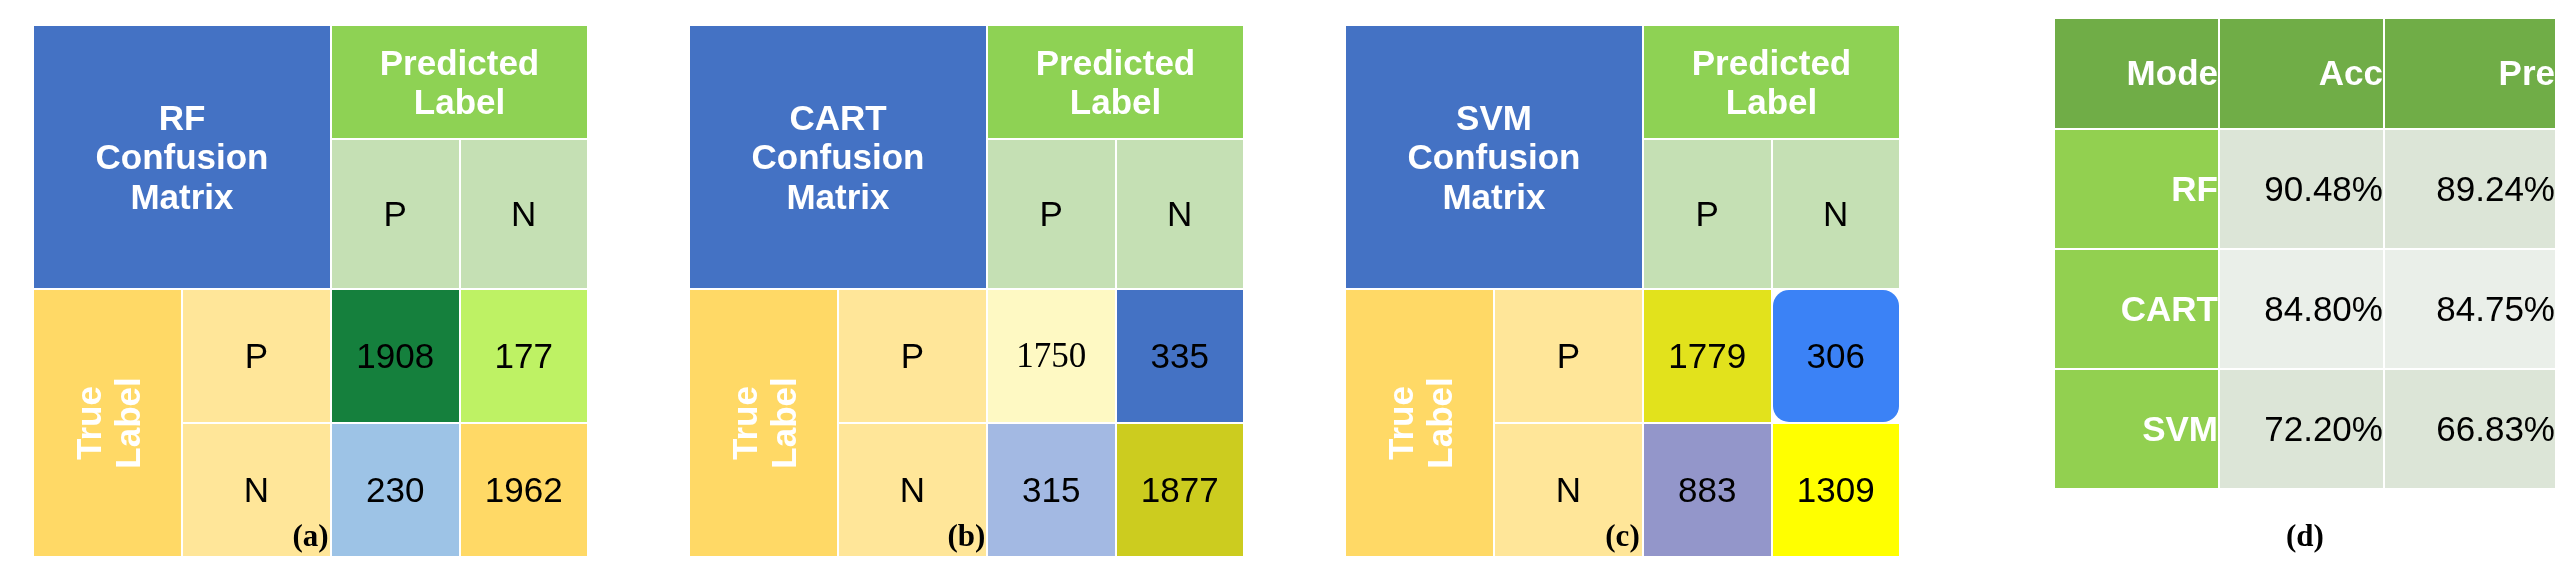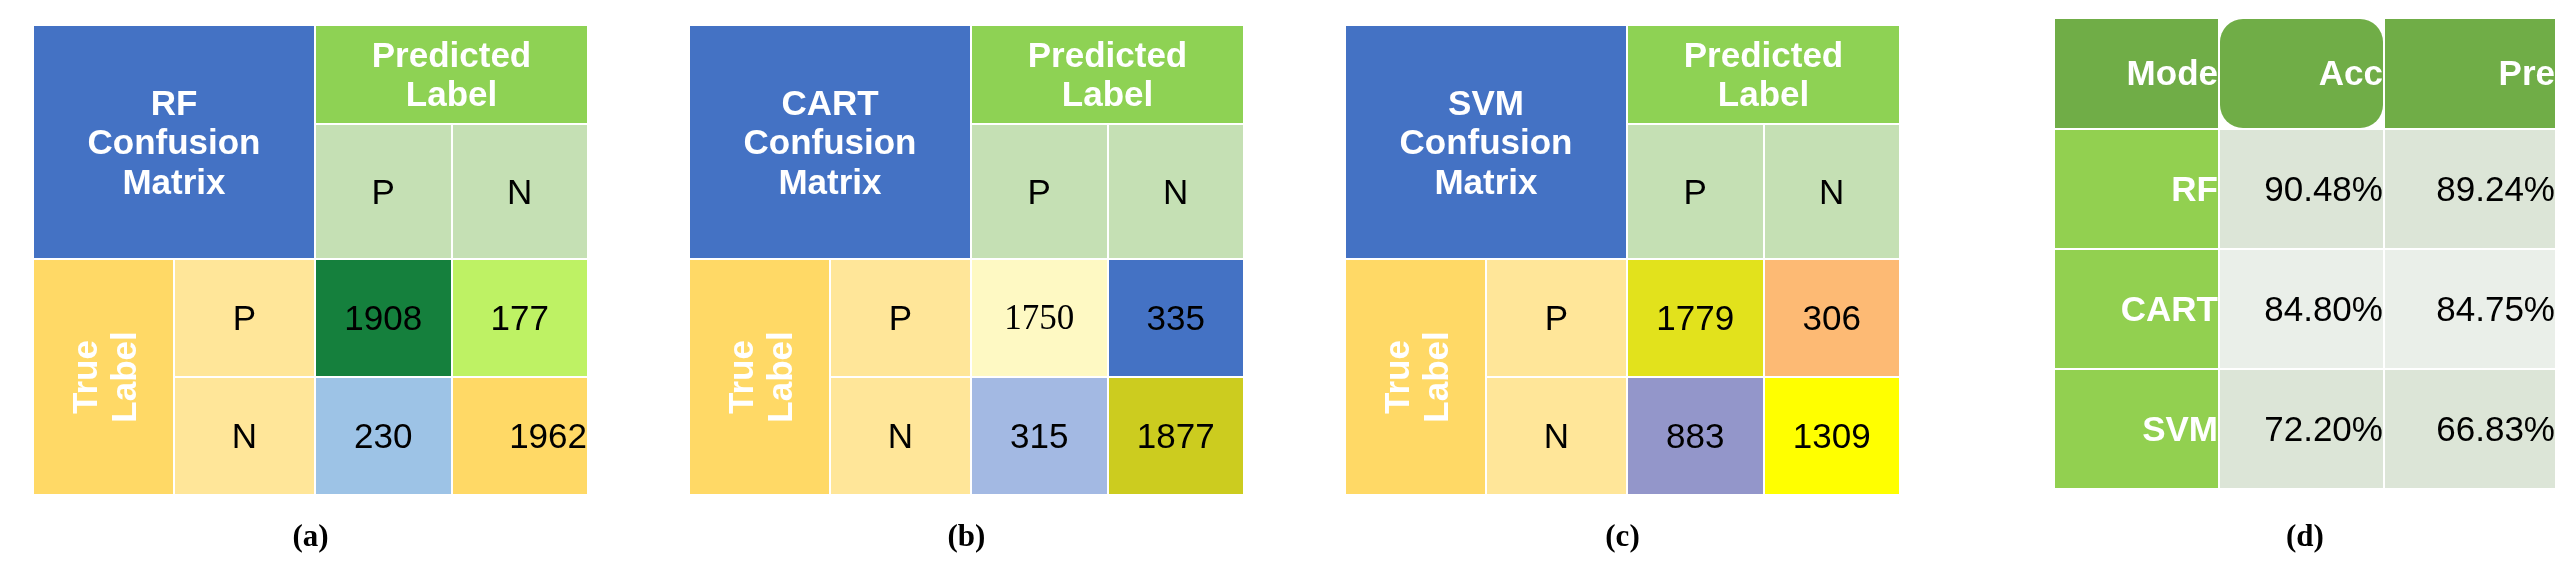--- a/index.html
+++ b/index.html
@@ -31,21 +31,21 @@
   
   .cm-table {
     position: absolute;
     top: 24px;
     border-collapse: separate;
     border-spacing: 2.6px;
     table-layout: fixed;
     background: #ffffff;
   }
   .cm-table td {
-    padding: 0;
+    padding: 8px;
     margin: 12px;
     text-align: center;
     vertical-align: middle;
     line-height: 1.12;
   }
 
   .cell-title {
     background: #4472c4;
     color: #ffffff;
     font-weight: bold;
@@ -174,21 +174,21 @@
             <span>Label</span>
           </span>
         </td>
         <td class="cell-pn-side" style="width:145px; height:116px;">P</td>
         <td class="cell-value" style="background:#15803d;">1908</td>
         <td class="cell-value" style="background:#bef264;">177</td>
       </tr>
       <tr>
         <td class="cell-pn-side" style="height:116px;">N</td>
         <td class="cell-value" style="background:#9dc3e6;">230</td>
-        <td class="cell-value" style="background:#ffd966;text-align:right;">1962</td>
+        <td class="cell-value" style="background:#ffd966;">1962</td>
       </tr>
     </tbody>
       </table>
     <div class="caption" style="left:0px; width:557px;">
       <b>(a)</b>
     </div>
   </div>
 
   <div class="panel" style="left:688px; width:557px;">
     <table class="cm-table" style="left:0px; width:557px;">
@@ -251,40 +251,40 @@
       </tr>
       <tr>
         <td class="cell-truelabel" rowspan="2" style="width:135px; height:232px;">
           <span class="truelabel-rot">
             <span>True</span><br>
             <span>Label</span>
           </span>
         </td>
         <td class="cell-pn-side" style="width:145px; height:116px;">P</td>
         <td class="cell-value" style="background:#e2e21c;">1779</td>
-        <td class="cell-value" style="background:#fdba74;">306</td>
+        <td class="cell-value" style="background:#3b82f6;border-radius:16px;">306</td>
       </tr>
       <tr>
         <td class="cell-pn-side" style="height:116px;">N</td>
         <td class="cell-value" style="background:#9396ca;">883</td>
         <td class="cell-value" style="background:#ffff00;">1309</td>
       </tr>
     </tbody>
       </table>
     <div class="caption" style="left:0px; width:557px;">
       <b>(c)</b>
     </div>
   </div>
 
   <div class="panel" style="left:2053px; width:504px;">
     <table class="metrics-table" style="left:0px; width:504px;">
       <tbody>
           <tr>
         <td class="m-head" style="width:162px; height:109px;">Mode</td>
-        <td class="m-head" style="width:162px;border-radius:23px;">Acc</td>
+        <td class="m-head" style="width:162px;">Acc</td>
         <td class="m-head" style="width:169px;">Pre</td>
       </tr>
       <tr>
         <td class="m-model" style="height:118px;">RF</td>
         <td class="m-val-a">90.48%</td>
         <td class="m-val-a">89.24%</td>
       </tr>
       <tr>
         <td class="m-model" style="height:118px;">CART</td>
         <td class="m-val-b">84.80%</td>

